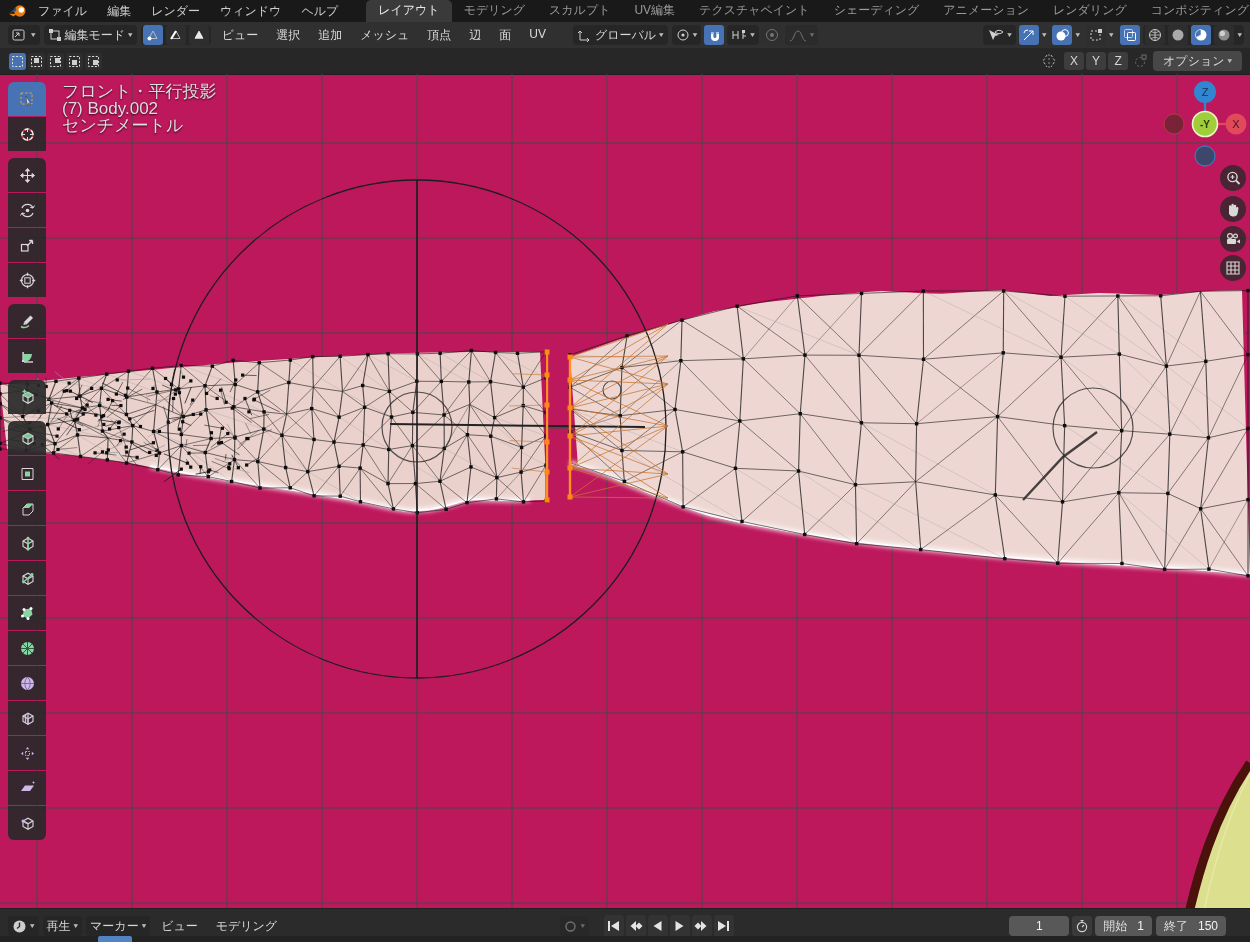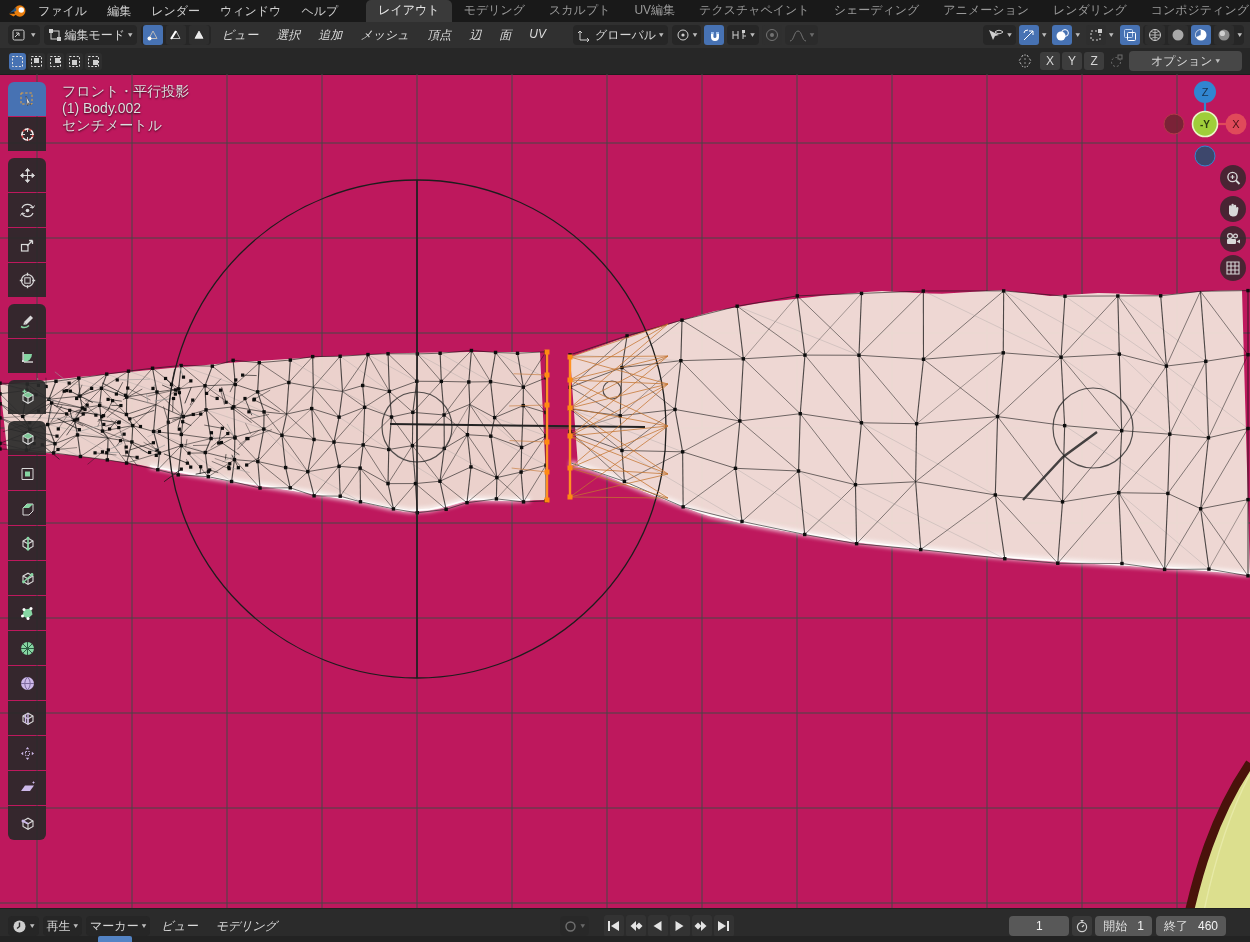--- a/index.html
+++ b/index.html
@@ -18,29 +18,29 @@
   .hdr2{position:absolute;left:0;top:22px;width:1250px;height:26px;background:#303030;
     border-bottom:1px solid #232323;display:flex;align-items:center;}
   .hdr3{position:absolute;left:0;top:48px;width:1250px;height:26px;background:#272727;
     border-bottom:1px solid #1e1e1e;display:flex;align-items:center;}
   .pill{display:inline-flex;align-items:center;background:#262626;border-radius:4px;
     height:20px;padding:0 4px;margin:0 2px;gap:3px;}
   .btn{display:inline-flex;align-items:center;justify-content:center;background:#2e2e2e;
     border-radius:3px;height:20px;min-width:20px;margin:0 1px;}
   .btn.blue{background:#4772b3;}
   .btn.sq17{height:17px;min-width:17px;}
-  .hmenu{padding:0 9px;color:#dcdcdc;font-style:italic;}
+  .hmenu{padding:0 9px;color:#dcdcdc;}
   .chev{font-size:9px;color:#bdbdbd;transform:scaleY(.8);}
   .dim{opacity:.42;}
   .xyzbtn{background:#3d3d3d;border-radius:3px;height:18px;min-width:20px;display:inline-flex;
     align-items:center;justify-content:center;color:#d6d6d6;margin:0 1px;}
   .grow{flex:1;}
   
   .viewport{position:absolute;left:0;top:74px;width:1250px;height:834px;}
-  .vptext{position:absolute;left:62px;top:9px;color:#dedede;font-size:14px;
+  .vptext{position:absolute;left:62px;top:9px;color:#dedede;font-size:17px;
     text-shadow:0 1px 2px rgba(0,0,0,.75);line-height:17px;}
   
   .toolcol{position:absolute;left:8px;top:8px;width:38px;display:flex;flex-direction:column;}
   .tool{width:38px;height:34px;background:rgba(41,41,41,.92);display:flex;align-items:center;
     justify-content:center;margin-bottom:1px;}
   .tool.first{border-radius:6px 6px 0 0;}
   .tool.last{border-radius:0 0 6px 6px;}
   .tool.active{background:#4772b3;}
   .tool.gap{margin-top:6px;border-radius:6px 6px 0 0;}
   .navbtn{position:absolute;width:26px;height:26px;border-radius:50%;
@@ -277,21 +277,21 @@
         <span class="xyzbtn">X</span>
         <span class="xyzbtn">Y</span>
         <span class="xyzbtn">Z</span>
       </span>
     <span class="btn dim" style="background:transparent">
       <svg width="15" height="14" viewBox="0 0 15 14">
           <circle cx="7" cy="8" r="4.5" fill="none" stroke="#cfcfcf" stroke-dasharray="2 2"></circle>
           <rect x="9" y="1" width="4" height="4" fill="none" stroke="#cfcfcf"></rect>
         </svg>
     </span>
-    <span class="pill" style="background:#474747;margin-right:8px;padding:0 22px">
+    <span class="pill" style="background:#474747;margin-right:8px;padding:0 10px">
       <span>オプション</span>
       <span class="chev">▾</span>
     </span>
   </div>
 
   <div class="viewport">
     <svg id="scene" width="1250" height="834">
         <line x1="37" y1="0" x2="37" y2="834" stroke="#474747" stroke-width="1"></line>
         <line x1="132" y1="0" x2="132" y2="834" stroke="#474747" stroke-width="1"></line>
         <line x1="227" y1="0" x2="227" y2="834" stroke="#474747" stroke-width="1"></line>
@@ -1359,21 +1359,21 @@
         <polyline points="570,283 570,306 570,334 570,362 570,394 570,423" fill="none" stroke="#ff9124" stroke-width="2.4"></polyline>
         <rect x="567.5" y="280.5" width="5" height="5" fill="#ff8a12"></rect>
         <rect x="567.5" y="303.5" width="5" height="5" fill="#ff8a12"></rect>
         <rect x="567.5" y="331.5" width="5" height="5" fill="#ff8a12"></rect>
         <rect x="567.5" y="359.5" width="5" height="5" fill="#ff8a12"></rect>
         <rect x="567.5" y="391.5" width="5" height="5" fill="#ff8a12"></rect>
         <rect x="567.5" y="420.5" width="5" height="5" fill="#ff8a12"></rect>
       </svg>
     <div class="vptext">
       <div>フロント・平行投影</div>
-      <div>(1) Body.002</div>
+      <div>(7) Body.002</div>
       <div>センチメートル</div>
     </div>
     <div class="toolcol" id="toolcol">
         <div class="tool first active">
           <svg width="17" height="17" viewBox="0 0 17 17">
             <rect x="2" y="2" width="11" height="11" fill="none" stroke="#e8a33d" stroke-dasharray="2.4 1.8"></rect>
             <path d="M7 5 L12 14 L9.4 11.8 L8.6 14.6 Z" fill="#fff" stroke="#333" stroke-width=".5"></path>
           </svg>
         </div>
         <div class="tool">
@@ -1632,18 +1632,18 @@
         <circle cx="7" cy="8" r="4.6" fill="none" stroke="#cfcfcf" stroke-width="1.2"></circle>
         <path d="M7 8 L9 6 M5.5 1.5 h3 M7 1.5 v2" stroke="#cfcfcf" stroke-width="1.2" fill="none"></path>
         </svg>
     </span>
     <span class="field">
       <span style="color:#dedede">開始</span>
       <span>1</span>
     </span>
     <span class="field" style="margin-right:24px">
       <span style="color:#dedede">終了</span>
-      <span>460</span>
+      <span>150</span>
     </span>
   </div>
   <div class="tl-strip"></div>
   <div class="playhead"></div>
 </div>
 
 </body></html>

